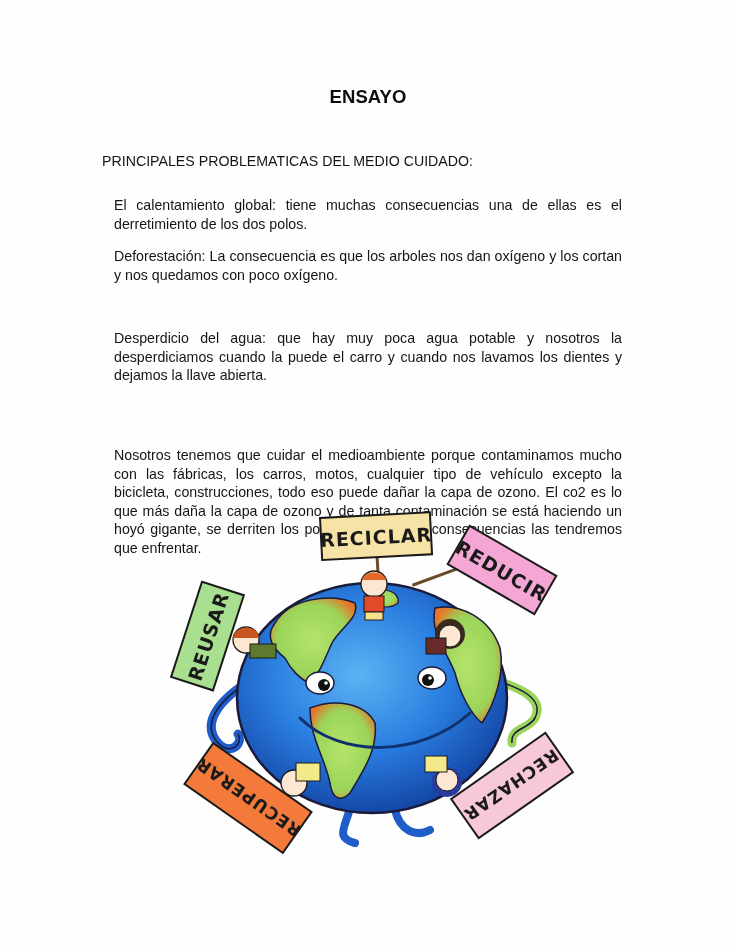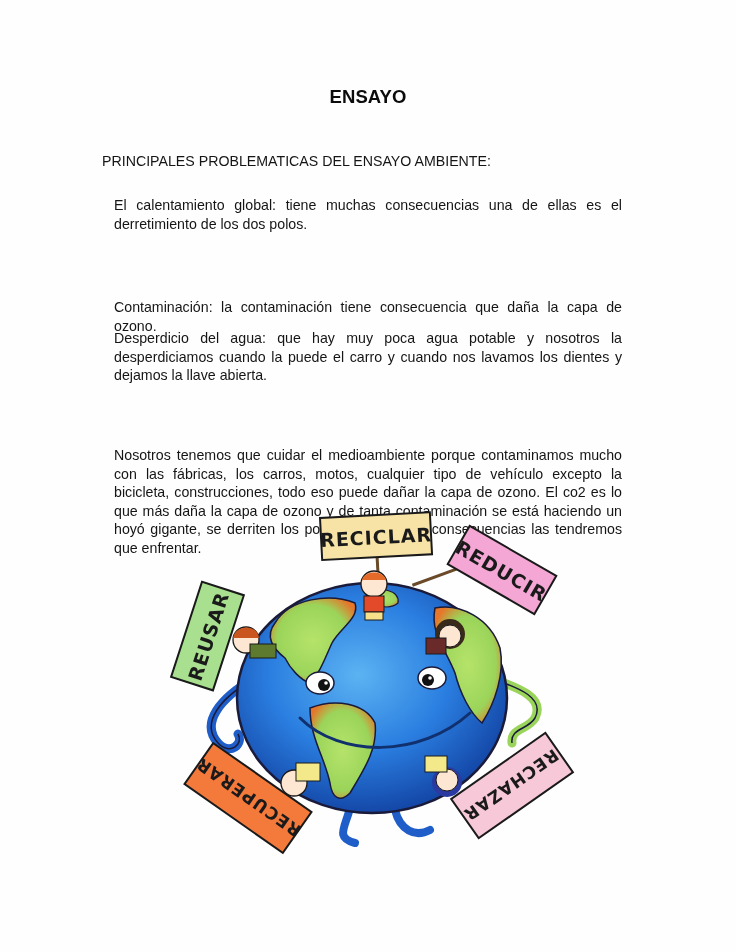--- a/index.html
+++ b/index.html
@@ -22,27 +22,27 @@
     .illustration { position: absolute; left: 160px; top: 508px; width: 420px; height: 370px; }
     .sign-text { font-family: "DejaVu Sans", sans-serif; font-weight: bold; fill: #1a1a1a; letter-spacing: 1px; }
   </style>
 </head>
 <body>
 
 <div class="page">
 
   <div class="title t1">ENSAYO</div>
 
-  <div class="body subhead">PRINCIPALES PROBLEMATICAS DEL ENSAYO AMBIENTE:</div>
+  <div class="body subhead">PRINCIPALES PROBLEMATICAS DEL MEDIO CUIDADO:</div>
 
   <div class="body p1">
     <p>El calentamiento global: tiene muchas consecuencias una de ellas es el derretimiento de los dos polos.</p>
   </div>
-  <div class="body p3">
-    <p>Contaminación: la contaminación tiene consecuencia que daña la capa de ozono.</p>
+  <div class="body p2">
+    <p>Deforestación: La consecuencia es que los arboles nos dan oxígeno y los cortan y nos quedamos con poco oxígeno.</p>
   </div>
   <div class="body p4">
     <p>Desperdicio del agua: que hay muy poca agua potable y nosotros la desperdiciamos cuando la puede el carro y cuando nos lavamos los dientes y dejamos la llave abierta.</p>
   </div>
   <div class="body p5">
     <p>Nosotros tenemos que cuidar el medioambiente porque contaminamos mucho con las fábricas, los carros, motos, cualquier tipo de vehículo excepto la bicicleta, construcciones, todo eso puede dañar la capa de ozono. El co2  es lo que más daña la capa de ozono y de tanta contaminación  se está haciendo un hoyó gigante, se derriten los polos y sus fatales consecuencias las tendremos que enfrentar.</p>
   </div>
 
   <svg class="illustration" viewBox="0 0 420 370" xmlns="http://www.w3.org/2000/svg">
     <defs>

